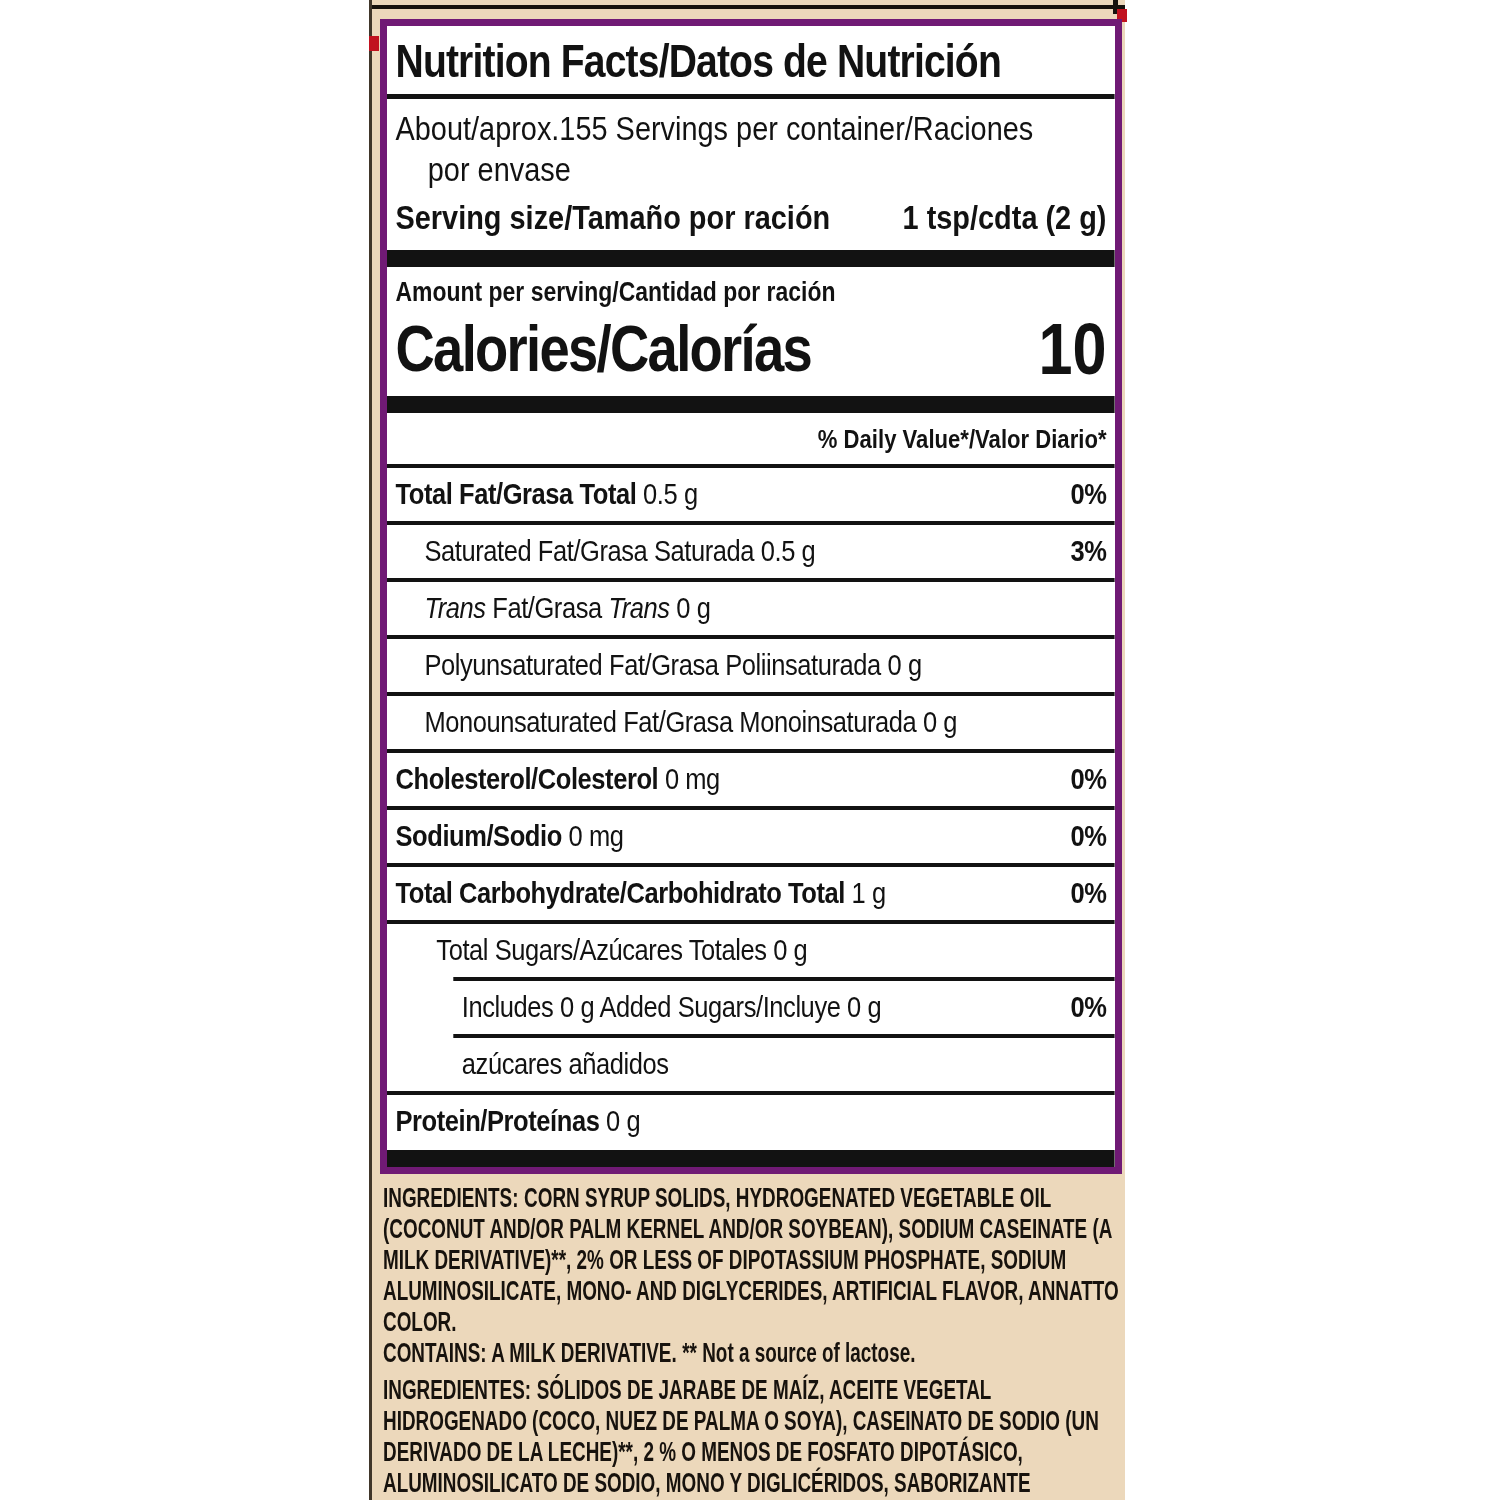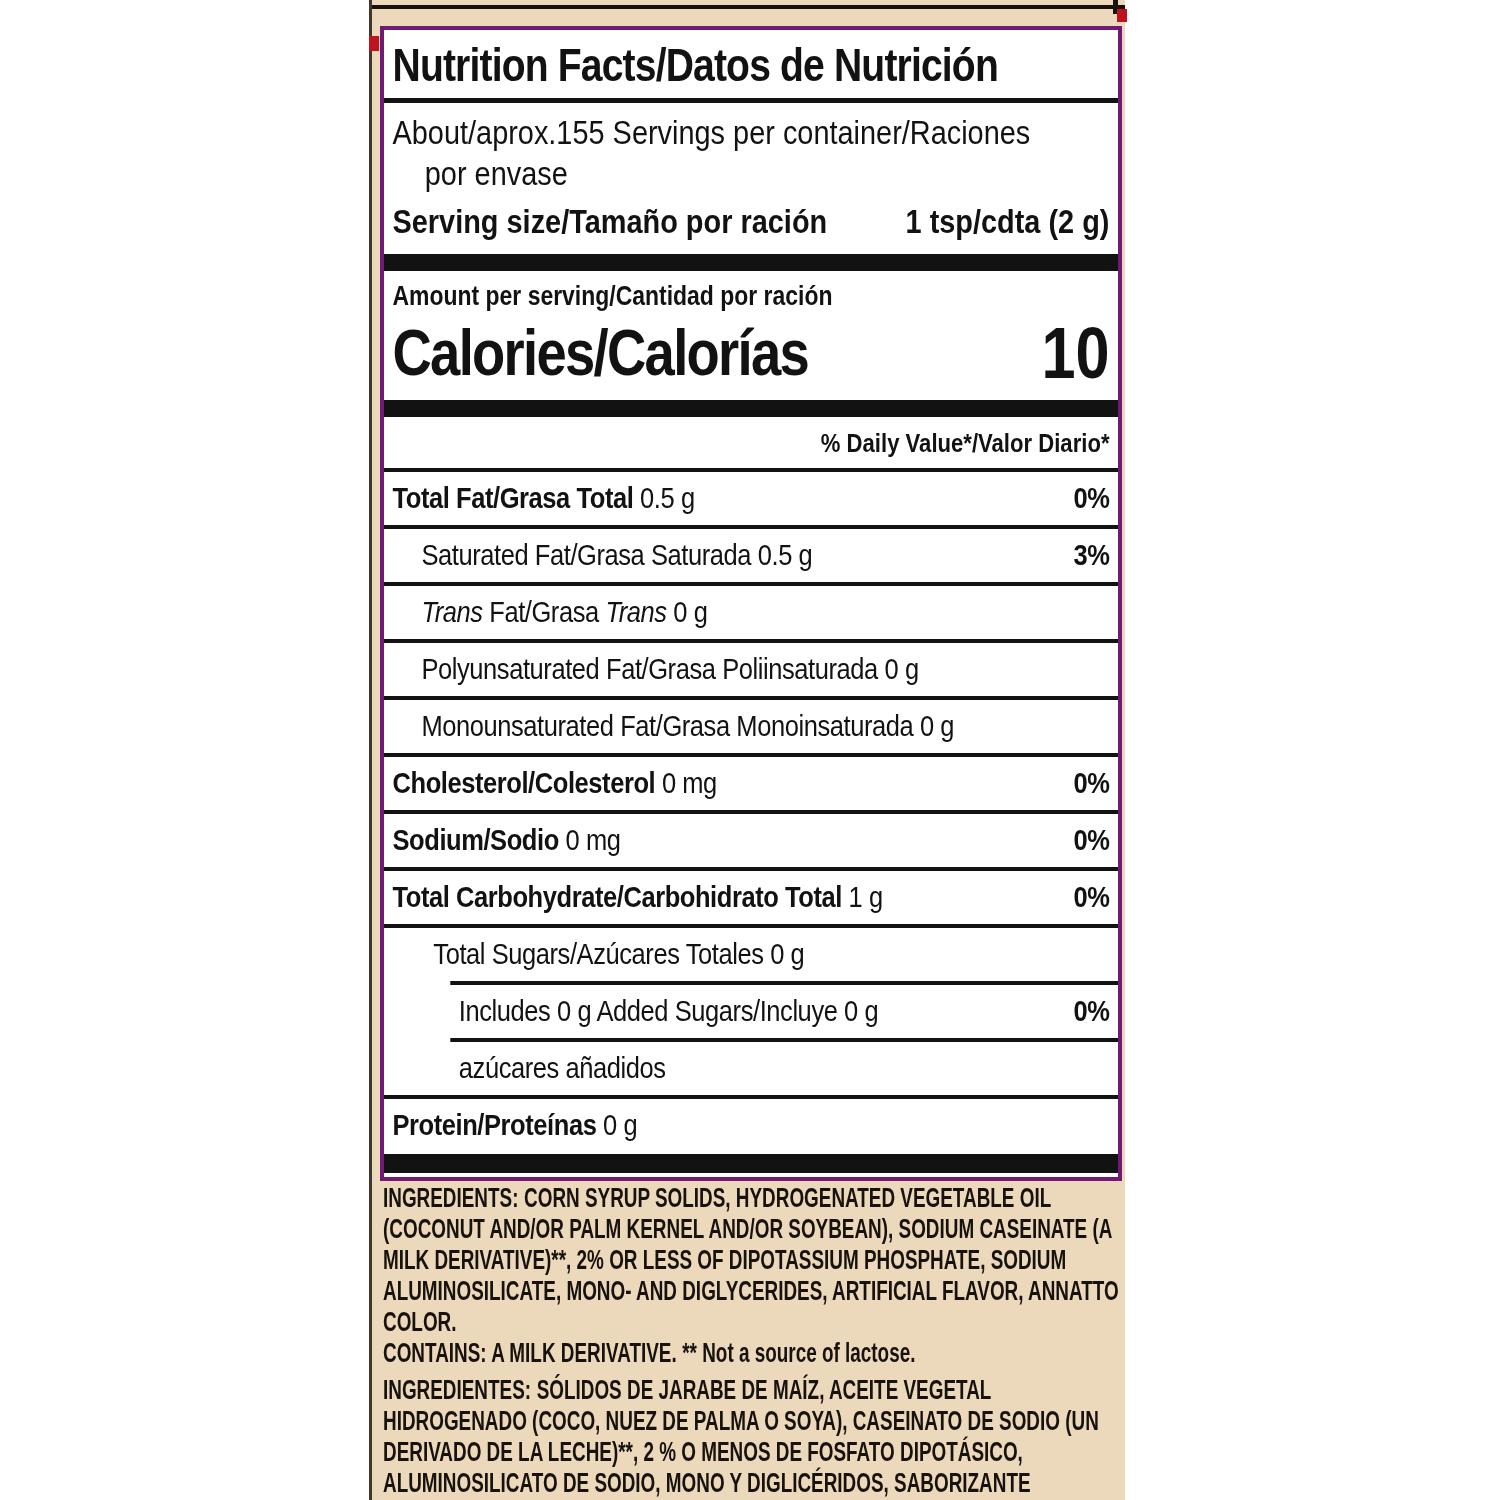--- a/index.html
+++ b/index.html
@@ -9,22 +9,22 @@
   }
   .packaging { position:absolute; left:372px; top:0; width:753px; height:1500px; background:#ecd8bb; }
   .pkg-top-edge { position:absolute; left:372px; top:5px; width:753px; height:4px; background:#17120d; }
   .pkg-left-edge { position:absolute; left:369px; top:0; width:3px; height:1500px; background:#40362a; }
   .pkg-right-edge-top { position:absolute; left:1113px; top:0; width:5px; height:14px; background:#17120d; }
   .reg-mark { position:absolute; }
   .reg-left { left:369px; top:36px; width:10px; height:15px; }
   .reg-right { left:1117px; top:9px; width:10px; height:13px; }
 
   .nfbox {
-    position:absolute; left:380px; top:26px; width:742px; height:1155px;
-    background:#ffffff; border:4px solid #701a75; box-sizing:border-box; overflow:hidden;
+    position:absolute; left:380px; top:19px; width:742px; height:1155px;
+    background:#ffffff; border:7px solid #701a75; box-sizing:border-box; overflow:hidden;
   }
   
   .condense { transform:scaleX(0.85); transform-origin:0 0; width:117.647%; }
 
   .nf-title { font-weight:bold; font-size:46px; line-height:1.12; letter-spacing:-1px; padding:10px 10px 6px; white-space:nowrap; }
   .rule-heavy { height:5px; background:#121212; }
   .rule-thin  { height:4px; background:#121212; }
   .bar { height:17px; background:#121212; }
   .bar-bottom { height:19px; background:#121212; margin-top:2px; }
 

